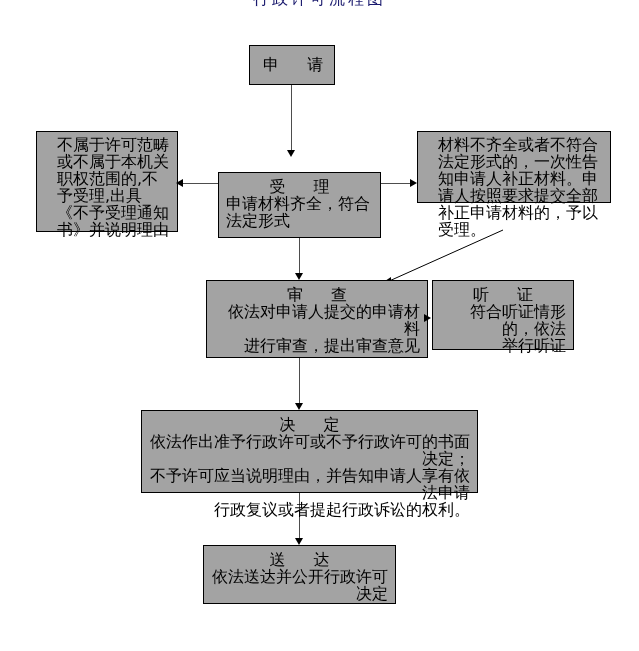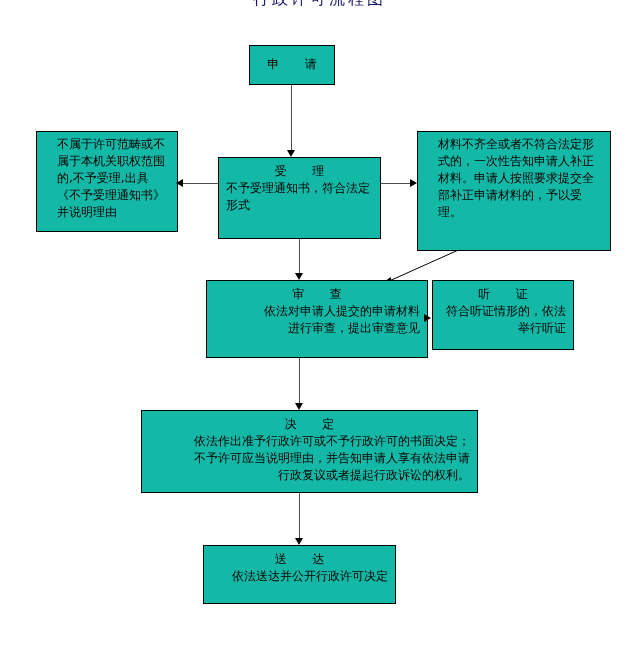--- a/index.html
+++ b/index.html
@@ -14,23 +14,23 @@
     position: relative;
     width: 639px;
     height: 651px;
     background: #ffffff;
     overflow: hidden;
   }
   .node {
     position: absolute;
     box-sizing: border-box;
     border: 1px solid #000000;
-    background: #14b8a6;
+    background: #a3a3a3;
     color: #000000;
-    font-size: 12px;
+    font-size: 16px;
     line-height: 17px;
     z-index: 2;
   }
   .node .title {
     display: block;
     text-align: center;
     letter-spacing: 6px;
     padding-left: 6px;
     white-space: pre;
   }
@@ -132,26 +132,26 @@
   <div class="arrow down" style="left:295px; top:538px;"></div>
 
   <div class="node centered pad-a" style="left:249px; top:45px; width:86px; height:40px; padding-top:10px;">
     <span class="title">申  请</span>
   </div>
 
   <div class="node leftal pad-b" style="left:36px; top:131px; width:142px; height:101px;">
     <span class="body">不属于许可范畴或不属于本机关职权范围的,不予受理,出具《不予受理通知书》并说明理由</span>
   </div>
 
-  <div class="node leftal pad-a" style="left:218px; top:157px; width:163px; height:82px;">
+  <div class="node leftal pad-a" style="left:218px; top:172px; width:163px; height:66px;">
     <span class="title">受  理</span>
-    <span class="body">不予受理通知书，符合法定形式</span>
+    <span class="body">申请材料齐全，符合法定形式</span>
   </div>
 
-  <div class="node leftal pad-b" style="left:417px; top:131px; width:194px; height:120px;">
+  <div class="node leftal pad-b" style="left:417px; top:131px; width:194px; height:72px;">
     <span class="body">材料不齐全或者不符合法定形式的，一次性告知申请人补正材料。申请人按照要求提交全部补正申请材料的，予以受理。</span>
   </div>
 
   <div class="node centered pad-a" style="left:206px; top:280px; width:222px; height:78px;">
     <span class="title">审  查</span>
     <span class="body">依法对申请人提交的申请材料
 进行审查，提出审查意见</span>
   </div>
 
   <div class="node centered pad-a" style="left:432px; top:280px; width:142px; height:70px;">

